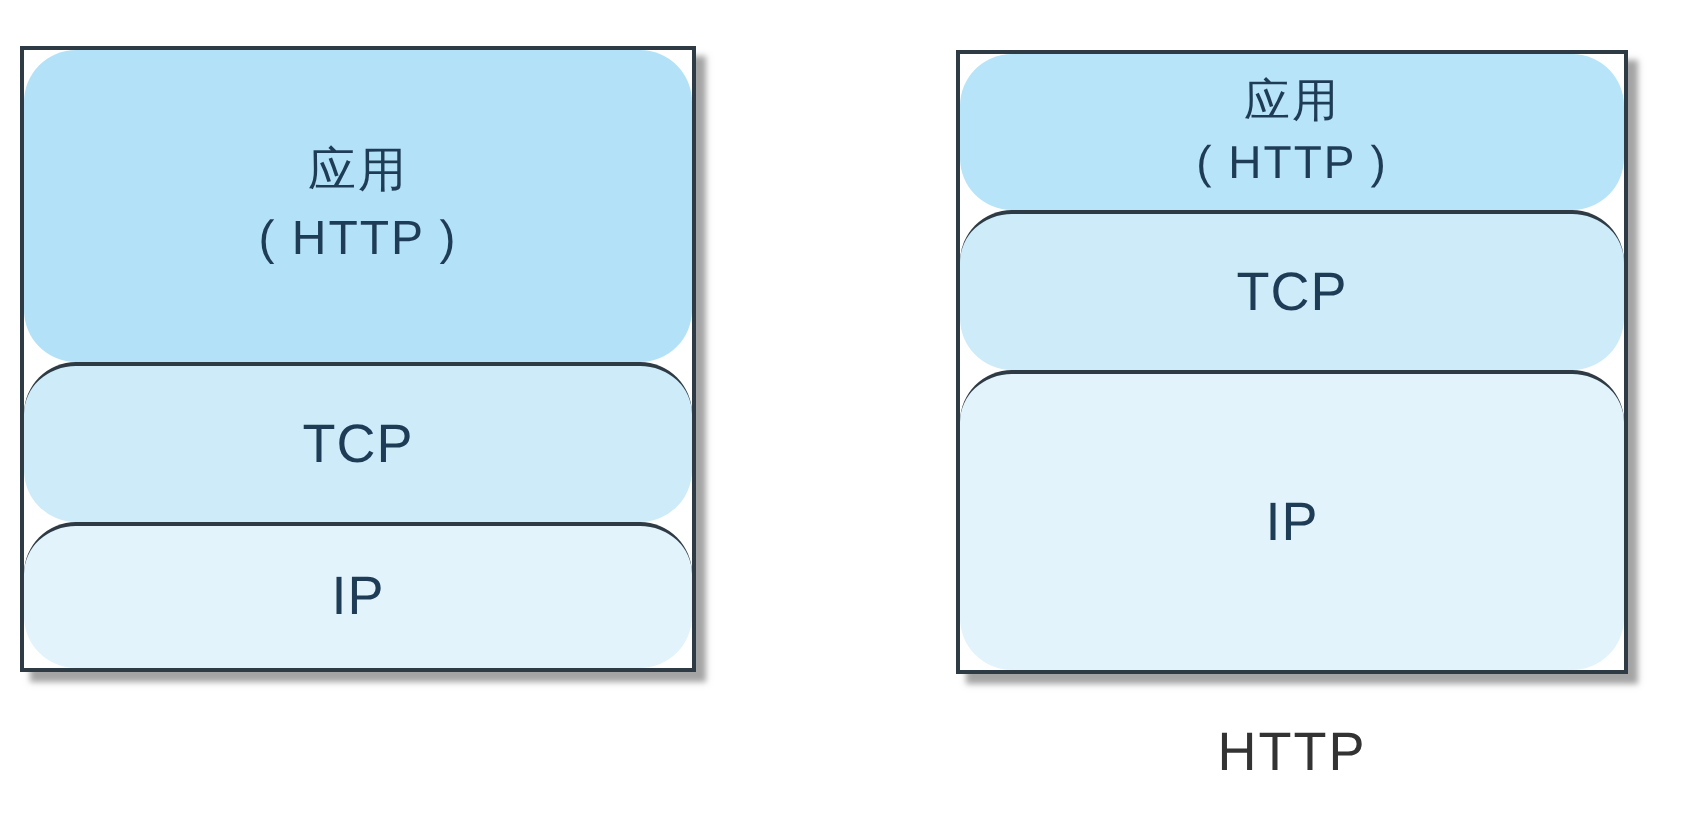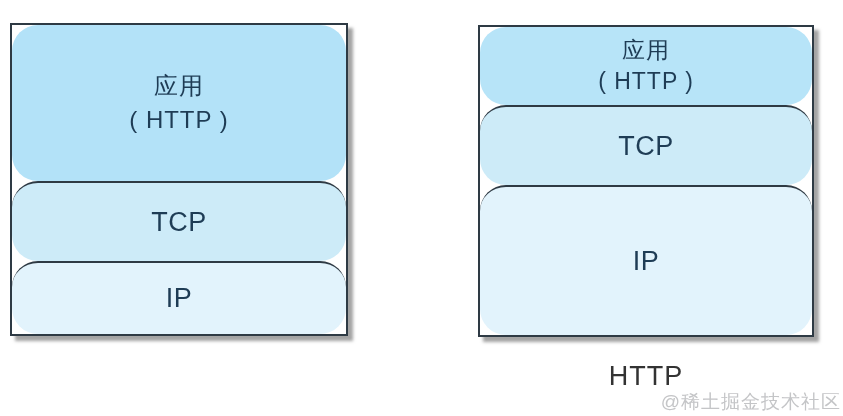--- a/index.html
+++ b/index.html
@@ -117,15 +117,14 @@
     </div>
     <div class="layer layer-tcp" style="background: rgb(205, 235, 248);">
       <div class="layer-acronym">TCP</div>
     </div>
     <div class="layer layer-ip" style="background: rgb(226, 243, 252);">
       <div class="layer-acronym">IP</div>
     </div>
   </div>
   <div class="caption caption-https">HTTP</div>
 
-  <div class="watermark">@稀土掘金技术社区</div>
 
 </div>
 
 </body></html>

